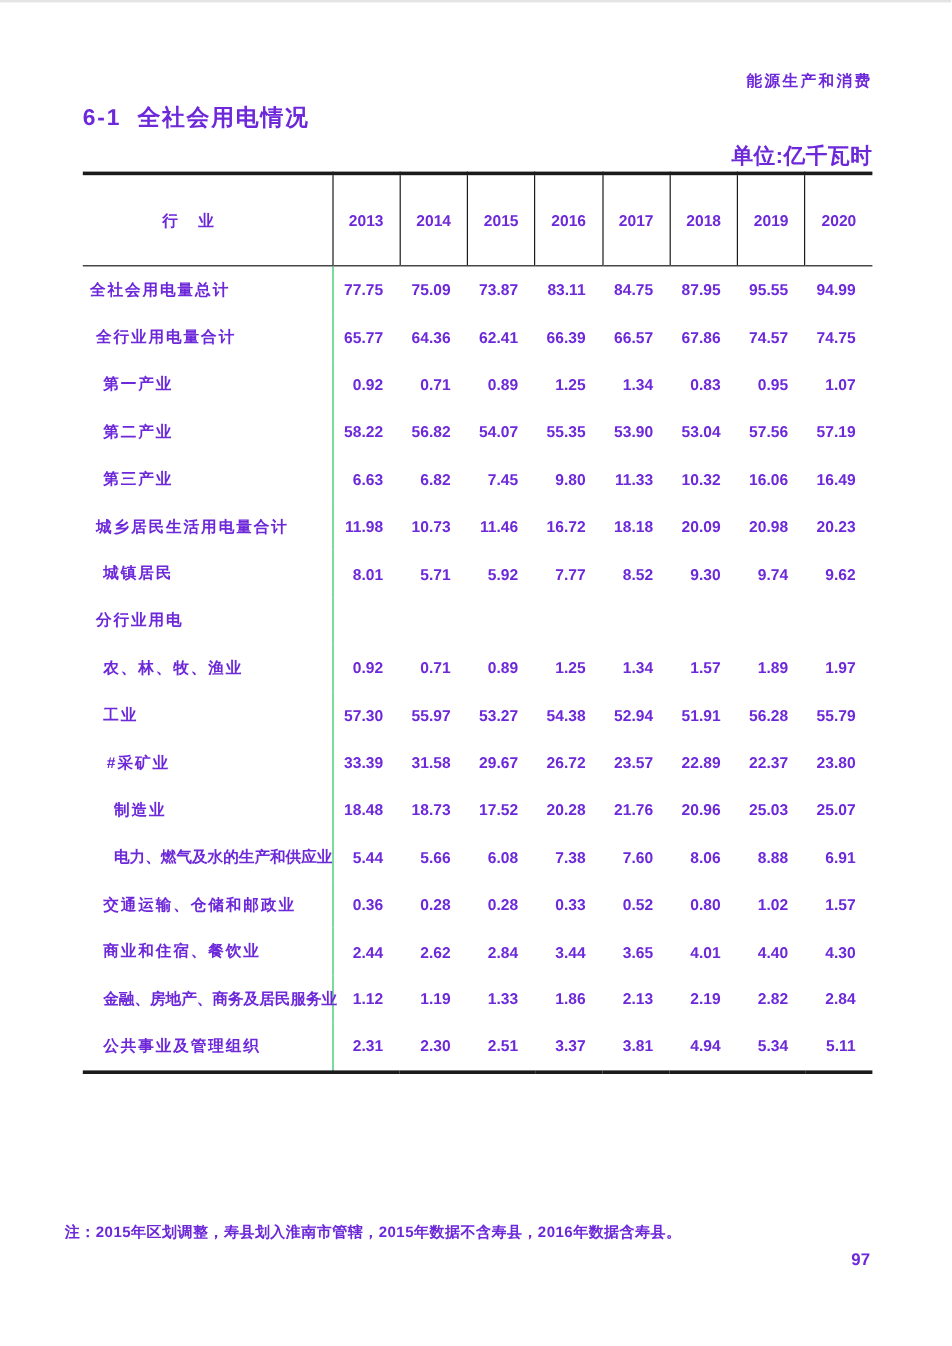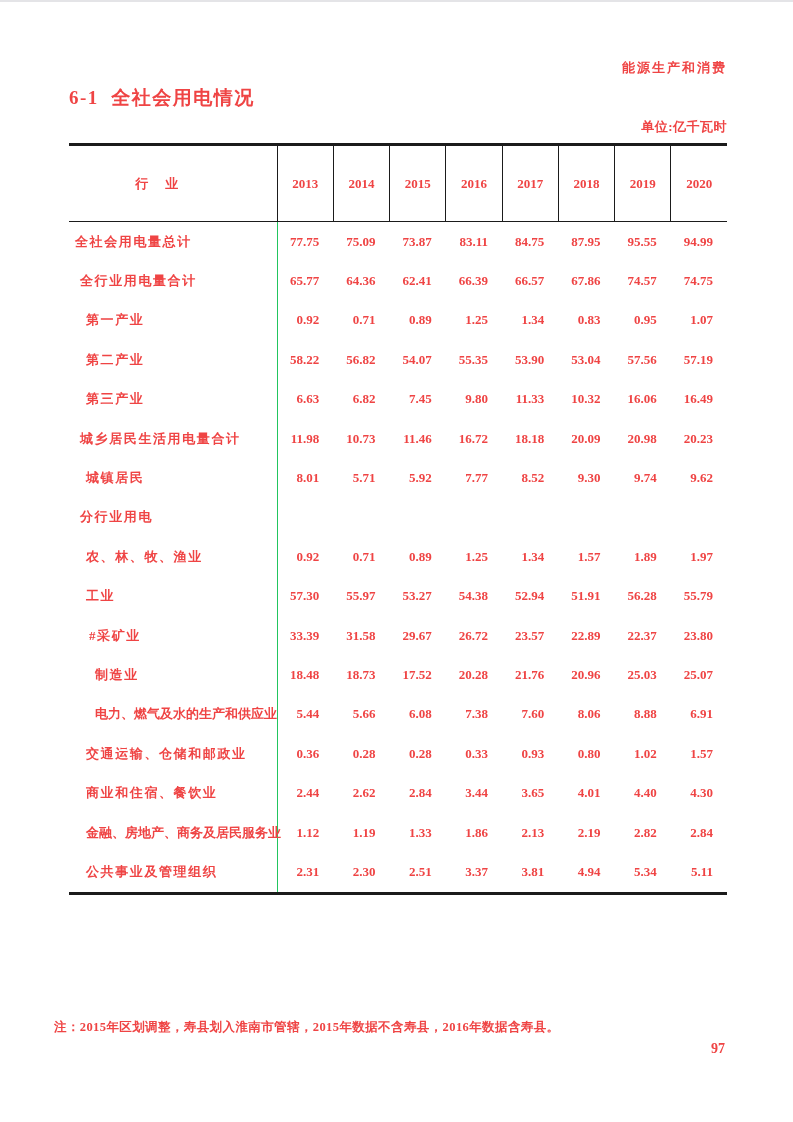--- a/index.html
+++ b/index.html
@@ -1,40 +1,40 @@
 <!DOCTYPE html>
 <html><head>
 <meta charset="utf-8">
 <style>
   html,body { margin:0; padding:0; background:#ffffff; }
   .page {
     position:relative;
     width:793px; height:1122px;
     background:#ffffff;
-    font-family:Liberation Serif, serif;
-    color:#ef4444;
+    font-family:Liberation Sans, sans-serif;
+    color:#6d28d9;
     overflow:hidden;
   }
   .scan-edge {
     position:absolute; top:0; left:0; width:793px; height:2px;
     background:#e4e4e7;
   }
   .running-head {
     position:absolute; top:59px; right:66px;
     font-size:13px; font-weight:bold; letter-spacing:2px;
     white-space:pre;
   }
   .title {
     position:absolute; top:85px; left:69px; margin:0;
     font-size:19px; font-weight:bold; letter-spacing:1.5px;
     white-space:pre;
   }
   .unit {
     position:absolute; top:118px; right:66px;
-    font-size:13px; font-weight:bold; letter-spacing:0.5px;
+    font-size:18px; font-weight:bold; letter-spacing:0.5px;
   }
   .tablewrap { position:absolute; top:143px; left:69px; width:658px; }
   table.stat {
     border-collapse:collapse; table-layout:fixed;
     width:658px;
     border-top:3px solid #1b1b1b;
     border-bottom:3px solid #1b1b1b;
   }
   table.stat col.c-stub { width:208px; }
   table.stat col.c-yr   { width:56.25px; }
@@ -253,21 +253,21 @@
             <td class="val">8.06</td>
             <td class="val">8.88</td>
             <td class="val">6.91</td>
           </tr>
           <tr>
             <td class="label" style="padding-left: 17px;">交通运输、仓储和邮政业</td>
             <td class="val first">0.36</td>
             <td class="val">0.28</td>
             <td class="val">0.28</td>
             <td class="val">0.33</td>
-            <td class="val">0.93</td>
+            <td class="val">0.52</td>
             <td class="val">0.80</td>
             <td class="val">1.02</td>
             <td class="val">1.57</td>
           </tr>
           <tr>
             <td class="label" style="padding-left: 17px;">商业和住宿、餐饮业</td>
             <td class="val first">2.44</td>
             <td class="val">2.62</td>
             <td class="val">2.84</td>
             <td class="val">3.44</td>

